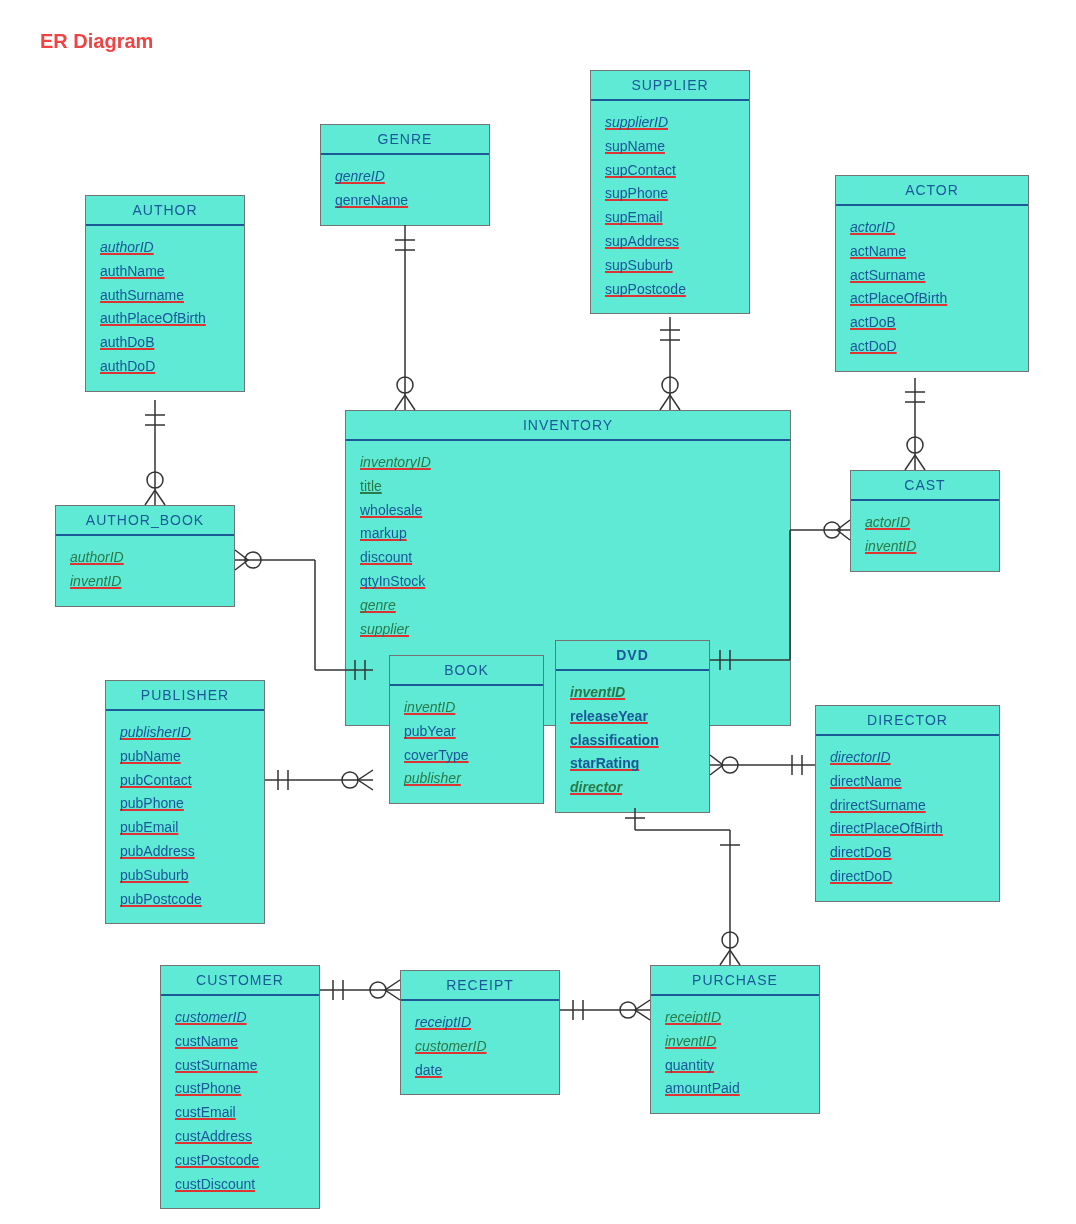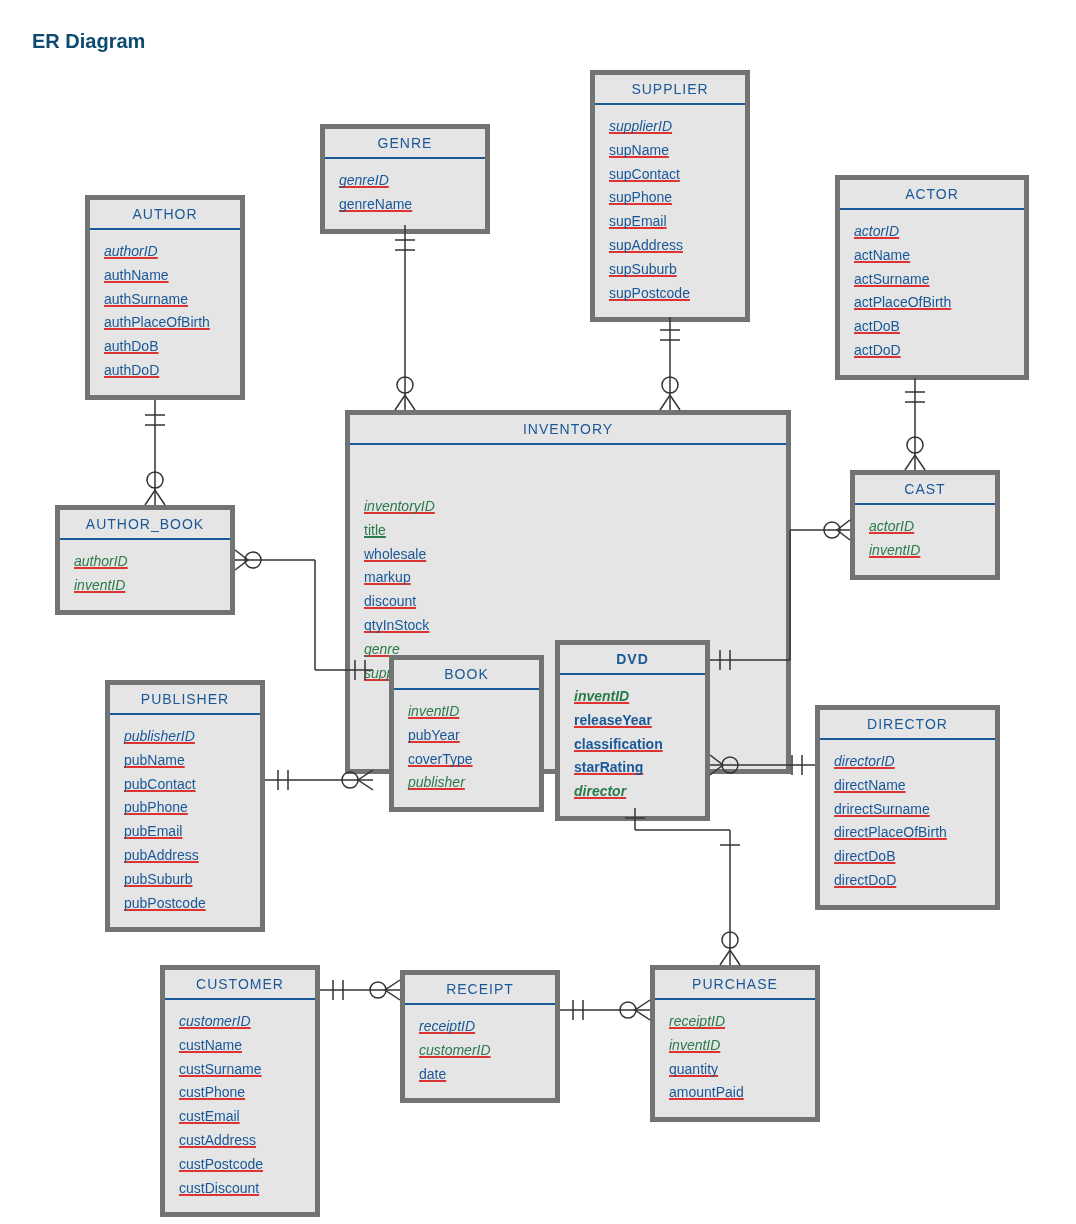--- a/index.html
+++ b/index.html
@@ -7,29 +7,29 @@
       margin: 0;
       font-family: Arial, Helvetica, sans-serif;
       background: #fff;
       position: relative;
       width: 1076px;
       height: 1224px;
     }
     .title {
       position: absolute;
       top: 30px;
-      left: 32px;
+      left: 40px;
       font-weight: bold;
       font-size: 20px;
-      color: #0c4a6e;
+      color: #ef4444;
     }
     .entity {
       position: absolute;
-      border: 5px solid #737373;
-      background: #e5e5e5;
+      border: 1px solid #737373;
+      background: #5eead4;
     }
     .entity .header {
       text-align: center;
       padding: 6px 12px;
       border-bottom: 2px solid #1a5898;
       color: #1a5898;
       font-size: 14px;
       letter-spacing: 1px;
       white-space: nowrap;
     }
@@ -130,21 +130,21 @@
 <div class="entity" style="top:505px;left:55px;width:180px;">
   <div class="header">AUTHOR_BOOK</div>
   <div class="body">
     <div class="attr fk">authorID</div>
     <div class="attr fk">inventID</div>
   </div>
 </div>
 
 <div class="entity" style="top:410px;left:345px;width:446px;">
   <div class="header">INVENTORY</div>
-  <div class="body" style="padding-bottom:84px;margin-top:40px;">
+  <div class="body" style="padding-bottom:84px;">
     <div class="attr pk fk">inventoryID</div>
     <div class="attr" style="text-decoration-color:#2a7a4a;color:#2a7a4a;">title</div>
     <div class="attr">wholesale</div>
     <div class="attr">markup</div>
     <div class="attr">discount</div>
     <div class="attr">qtyInStock</div>
     <div class="attr fk">genre</div>
     <div class="attr fk">supplier</div>
   </div>
 </div>

